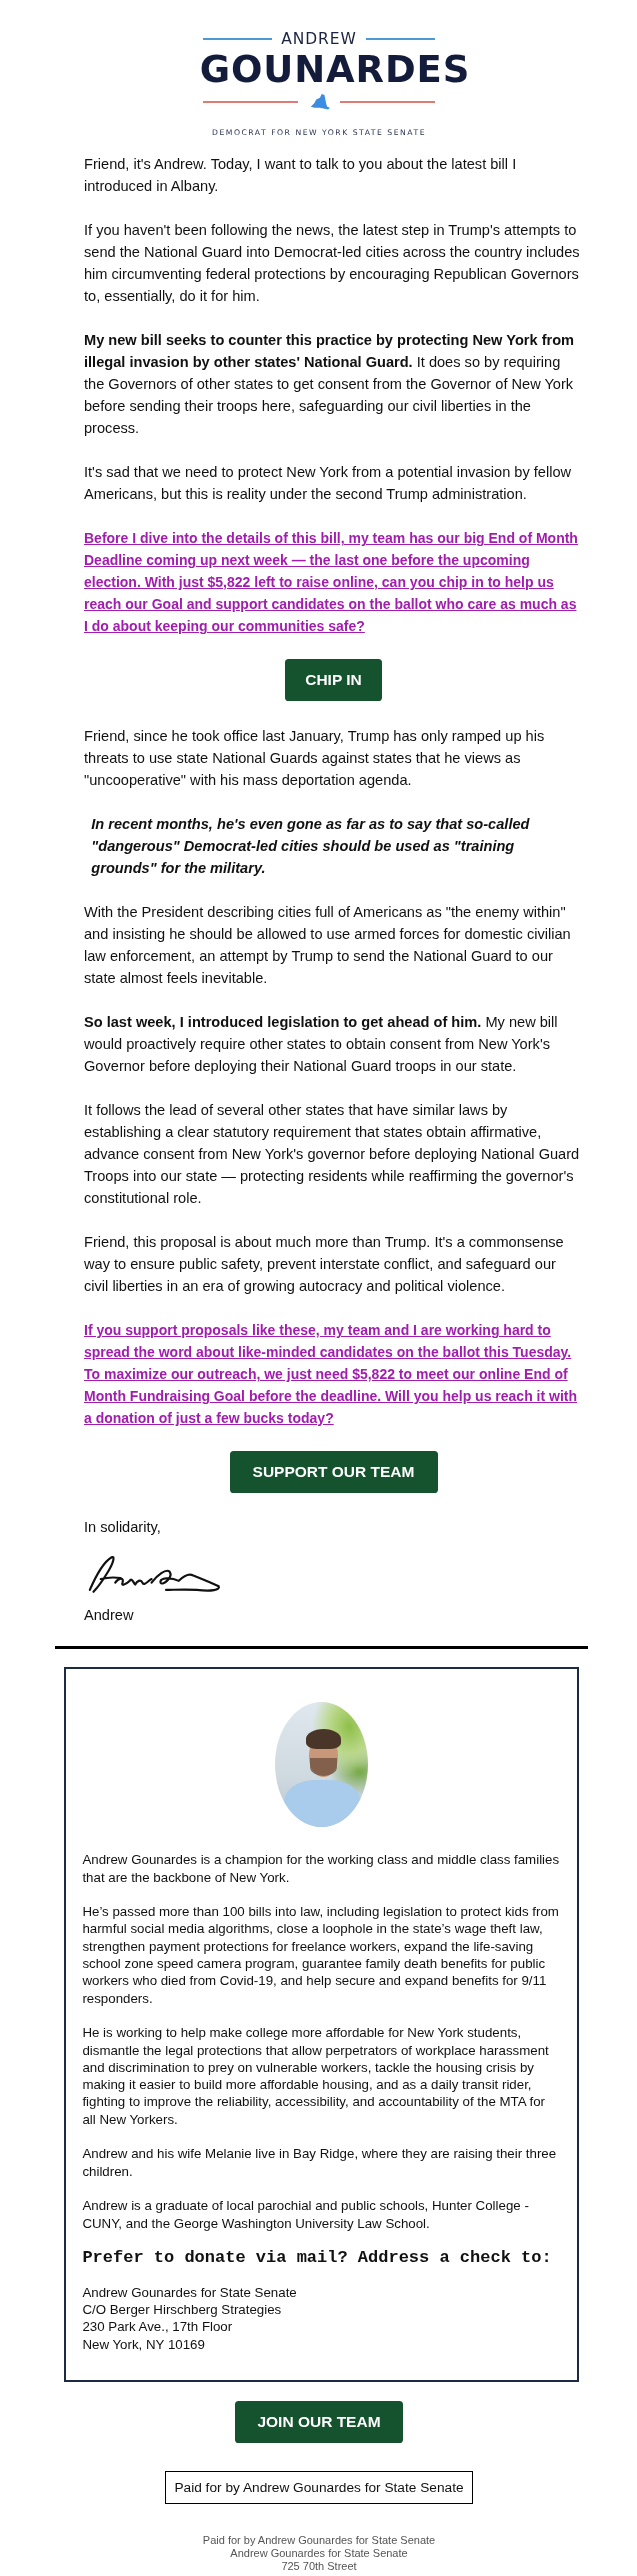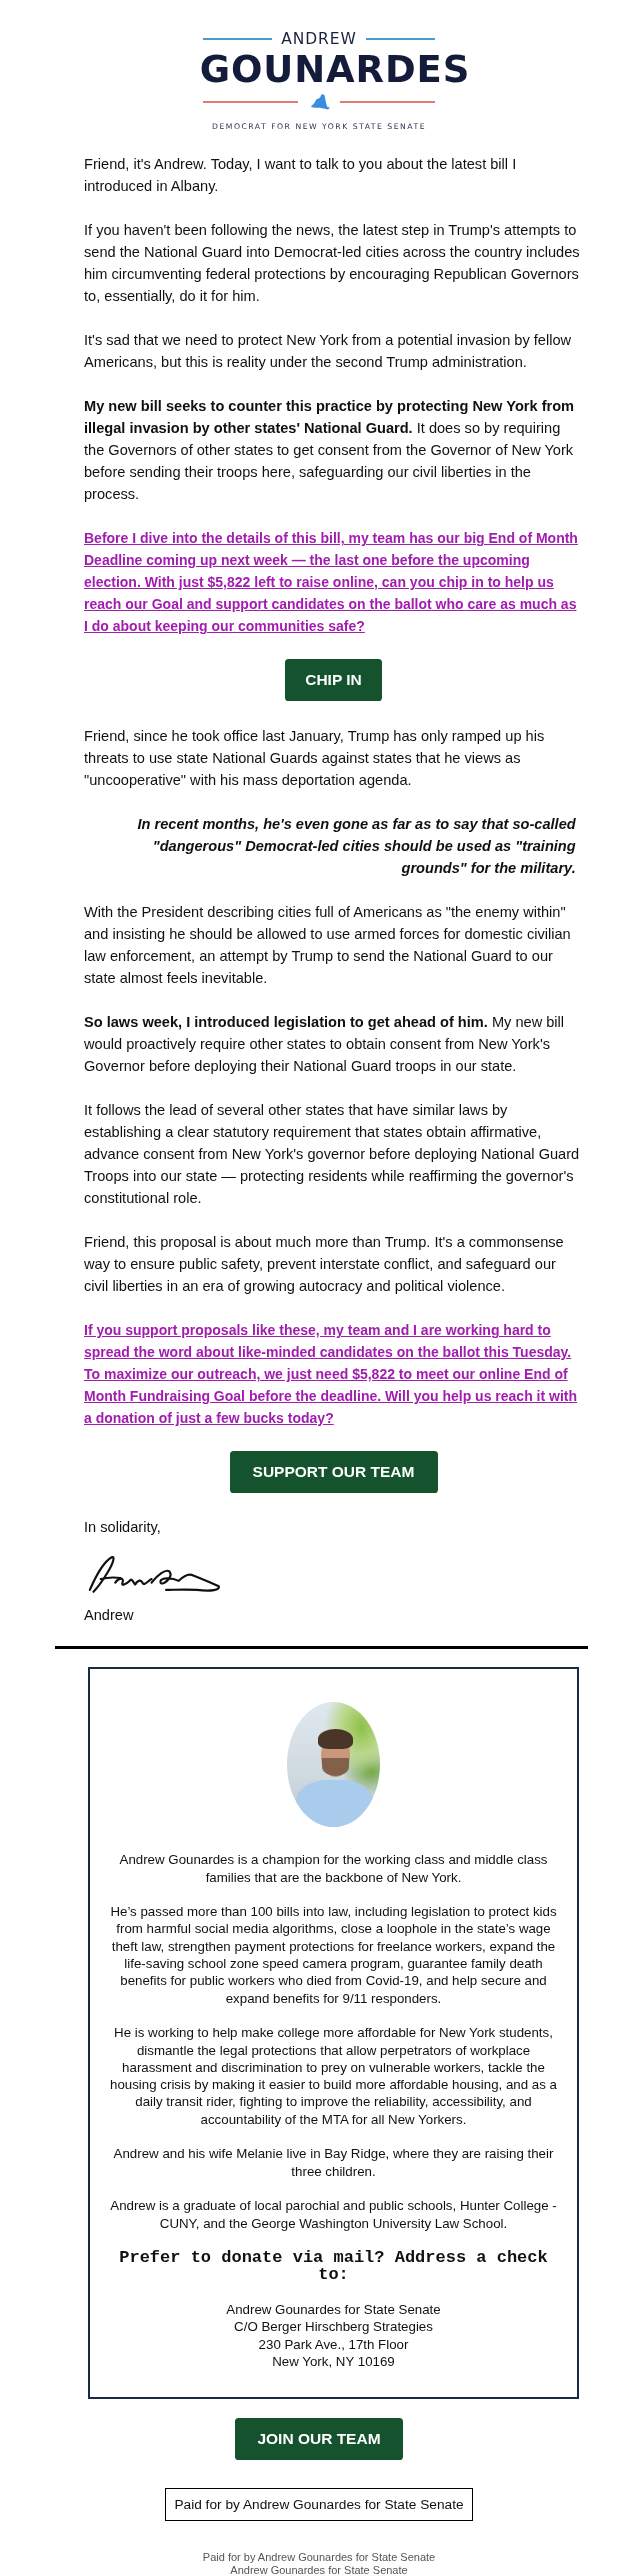--- a/index.html
+++ b/index.html
@@ -31,40 +31,40 @@
       font-family: "DejaVu Sans", sans-serif; font-weight: bold;
       font-size: 37px; color: #141c3b; letter-spacing: 0.9px; line-height: 42px;
     }
     .logo-mid {
       position: absolute; top: 94px; left: 0; width: 638px;
       display: flex; align-items: center; justify-content: center;
     }
     .logo-line-red { height: 1.8px; background: #e07a74; width: 95px; }
     .ny-shape { width: 24px; height: 16.4px; margin: 0 9px; }
     .logo-tag {
-      position: absolute; top: 122px; left: 0; width: 638px; text-align: center;
+      position: absolute; top: 128px; left: 0; width: 638px; text-align: center;
       font-family: "DejaVu Sans", sans-serif; font-size: 7.7px; letter-spacing: 1.5px; color: #2b3350;
     }
 
     
     .content { padding: 0 55px 0 84px; }
     .para {
       font-size: 14.6px; line-height: 22px; color: #111;
       margin-bottom: 22px;
     }
     .para b { font-weight: bold; }
     .para.first { margin-top: 16.4px; }
     .link-para {
       font-size: 14px; line-height: 22px; font-weight: bold;
       color: #a21caf; text-decoration: underline;
       display: block; margin-bottom: 22px;
     }
     .quote {
       font-size: 14.6px; line-height: 22px; font-weight: bold; font-style: italic;
-      text-align: right; padding: 0 7.3px; margin-bottom: 22px; color: #111;
+      text-align: left; padding: 0 7.3px; margin-bottom: 22px; color: #111;
     }
     .btn-wrap { text-align: center; margin-bottom: 24px; }
     .btn {
       display: inline-block; background: #14532d; color: #ffffff;
       font-weight: bold; font-size: 15.5px; border-radius: 3.6px;
       padding: 0; text-decoration: none; line-height: 42px; height: 42px;
       text-align: center;
     }
     .btn-chip { width: 97px; }
     .btn-support { width: 208px; }
@@ -72,24 +72,23 @@
 
     .signoff { font-size: 14.6px; line-height: 20px; margin-top: 1.8px; }
     .signature { margin: 12.8px 0 5.5px 0; height: 49px; }
     .sig-name { font-size: 14.6px; line-height: 20px; }
 
     .rule {
       height: 3.6px; background: #000; margin: 21px 50px 0 55px;
     }
 
     .bio-box {
-      margin: 18px 59px 0 88px;
+      margin: 18px 59px 0 64px;
       border: 2.7px solid #1b2a45;
       padding: 33px 16.4px 27px 16.4px;
-      text-align: center;
     }
     .portrait {
       width: 93px; height: 125px; border-radius: 50%;
       margin: 0 auto 24px auto; overflow: hidden;
       background: radial-gradient(ellipse at 80% 20%, #8fbf4a 0%, #b9d787 18%, transparent 35%),
                   radial-gradient(ellipse at 90% 55%, #6ea33a 0%, transparent 25%),
                   linear-gradient(180deg, #dfe8ee 0%, #cfd9e0 60%, #b7c3cc 100%);
       position: relative;
     }
     .portrait .hair {
@@ -143,35 +142,35 @@
         <path d="M4 14 L8 10 L10 6 L14 4 L16 0 L19 1 L20 6 L21 11 L22 14 L25 15 L23 17 L18 16 L14 15 L8 15 Z" fill="#3a8de0"></path>
       </svg>
       <div class="logo-line-red"></div>
     </div>
     <div class="logo-tag">DEMOCRAT FOR NEW YORK STATE SENATE</div>
   </div>
 
   <div class="content">
     <p class="para first">Friend, it's Andrew. Today, I want to talk to you about the latest bill I introduced in Albany.</p>
     <p class="para">If you haven't been following the news, the latest step in Trump's attempts to send the National Guard into Democrat-led cities across the country includes him circumventing federal protections by encouraging Republican Governors to, essentially, do it for him.</p>
-    <p class="para">It's sad that we need to protect New York from a potential invasion by fellow Americans, but this is reality under the second Trump administration.</p>
     <p class="para">
       <b>My new bill seeks to counter this practice by protecting New York from illegal invasion by other states' National Guard.</b><span> It does so by requiring the Governors of other states to get consent from the Governor of New York before sending their troops here, safeguarding our civil liberties in the process.</span>
     </p>
+    <p class="para">It's sad that we need to protect New York from a potential invasion by fellow Americans, but this is reality under the second Trump administration.</p>
     <a class="link-para" href="#">Before I dive into the details of this bill, my team has our big End of Month Deadline coming up next week — the last one before the upcoming election. With just $5,822 left to raise online, can you chip in to help us reach our Goal and support candidates on the ballot who care as much as I do about keeping our communities safe?</a>
 
     <div class="btn-wrap">
       <a class="btn btn-chip" href="#">CHIP IN</a>
     </div>
 
     <p class="para">Friend, since he took office last January, Trump has only ramped up his threats to use state National Guards against states that he views as "uncooperative" with his mass deportation agenda.</p>
     <p class="quote">In recent months, he's even gone as far as to say that so-called "dangerous" Democrat-led cities should be used as "training grounds" for the military.</p>
     <p class="para">With the President describing cities full of Americans as "the enemy within" and insisting he should be allowed to use armed forces for domestic civilian law enforcement, an attempt by Trump to send the National Guard to our state almost feels inevitable.</p>
     <p class="para">
-      <b>So laws week, I introduced legislation to get ahead of him.</b><span> My new bill would proactively require other states to obtain consent from New York's Governor before deploying their National Guard troops in our state.</span>
+      <b>So last week, I introduced legislation to get ahead of him.</b><span> My new bill would proactively require other states to obtain consent from New York's Governor before deploying their National Guard troops in our state.</span>
     </p>
     <p class="para">It follows the lead of several other states that have similar laws by establishing a clear statutory requirement that states obtain affirmative, advance consent from New York's governor before deploying National Guard Troops into our state — protecting residents while reaffirming the governor's constitutional role.</p>
     <p class="para">Friend, this proposal is about much more than Trump. It's a commonsense way to ensure public safety, prevent interstate conflict, and safeguard our civil liberties in an era of growing autocracy and political violence.</p>
     <a class="link-para" href="#">If you support proposals like these, my team and I are working hard to spread the word about like-minded candidates on the ballot this Tuesday. To maximize our outreach, we just need $5,822 to meet our online End of Month Fundraising Goal before the deadline. Will you help us reach it with a donation of just a few bucks today?</a>
 
     <div class="btn-wrap">
       <a class="btn btn-support" href="#">SUPPORT OUR TEAM</a>
     </div>
 
     <p class="signoff">In solidarity,</p>

